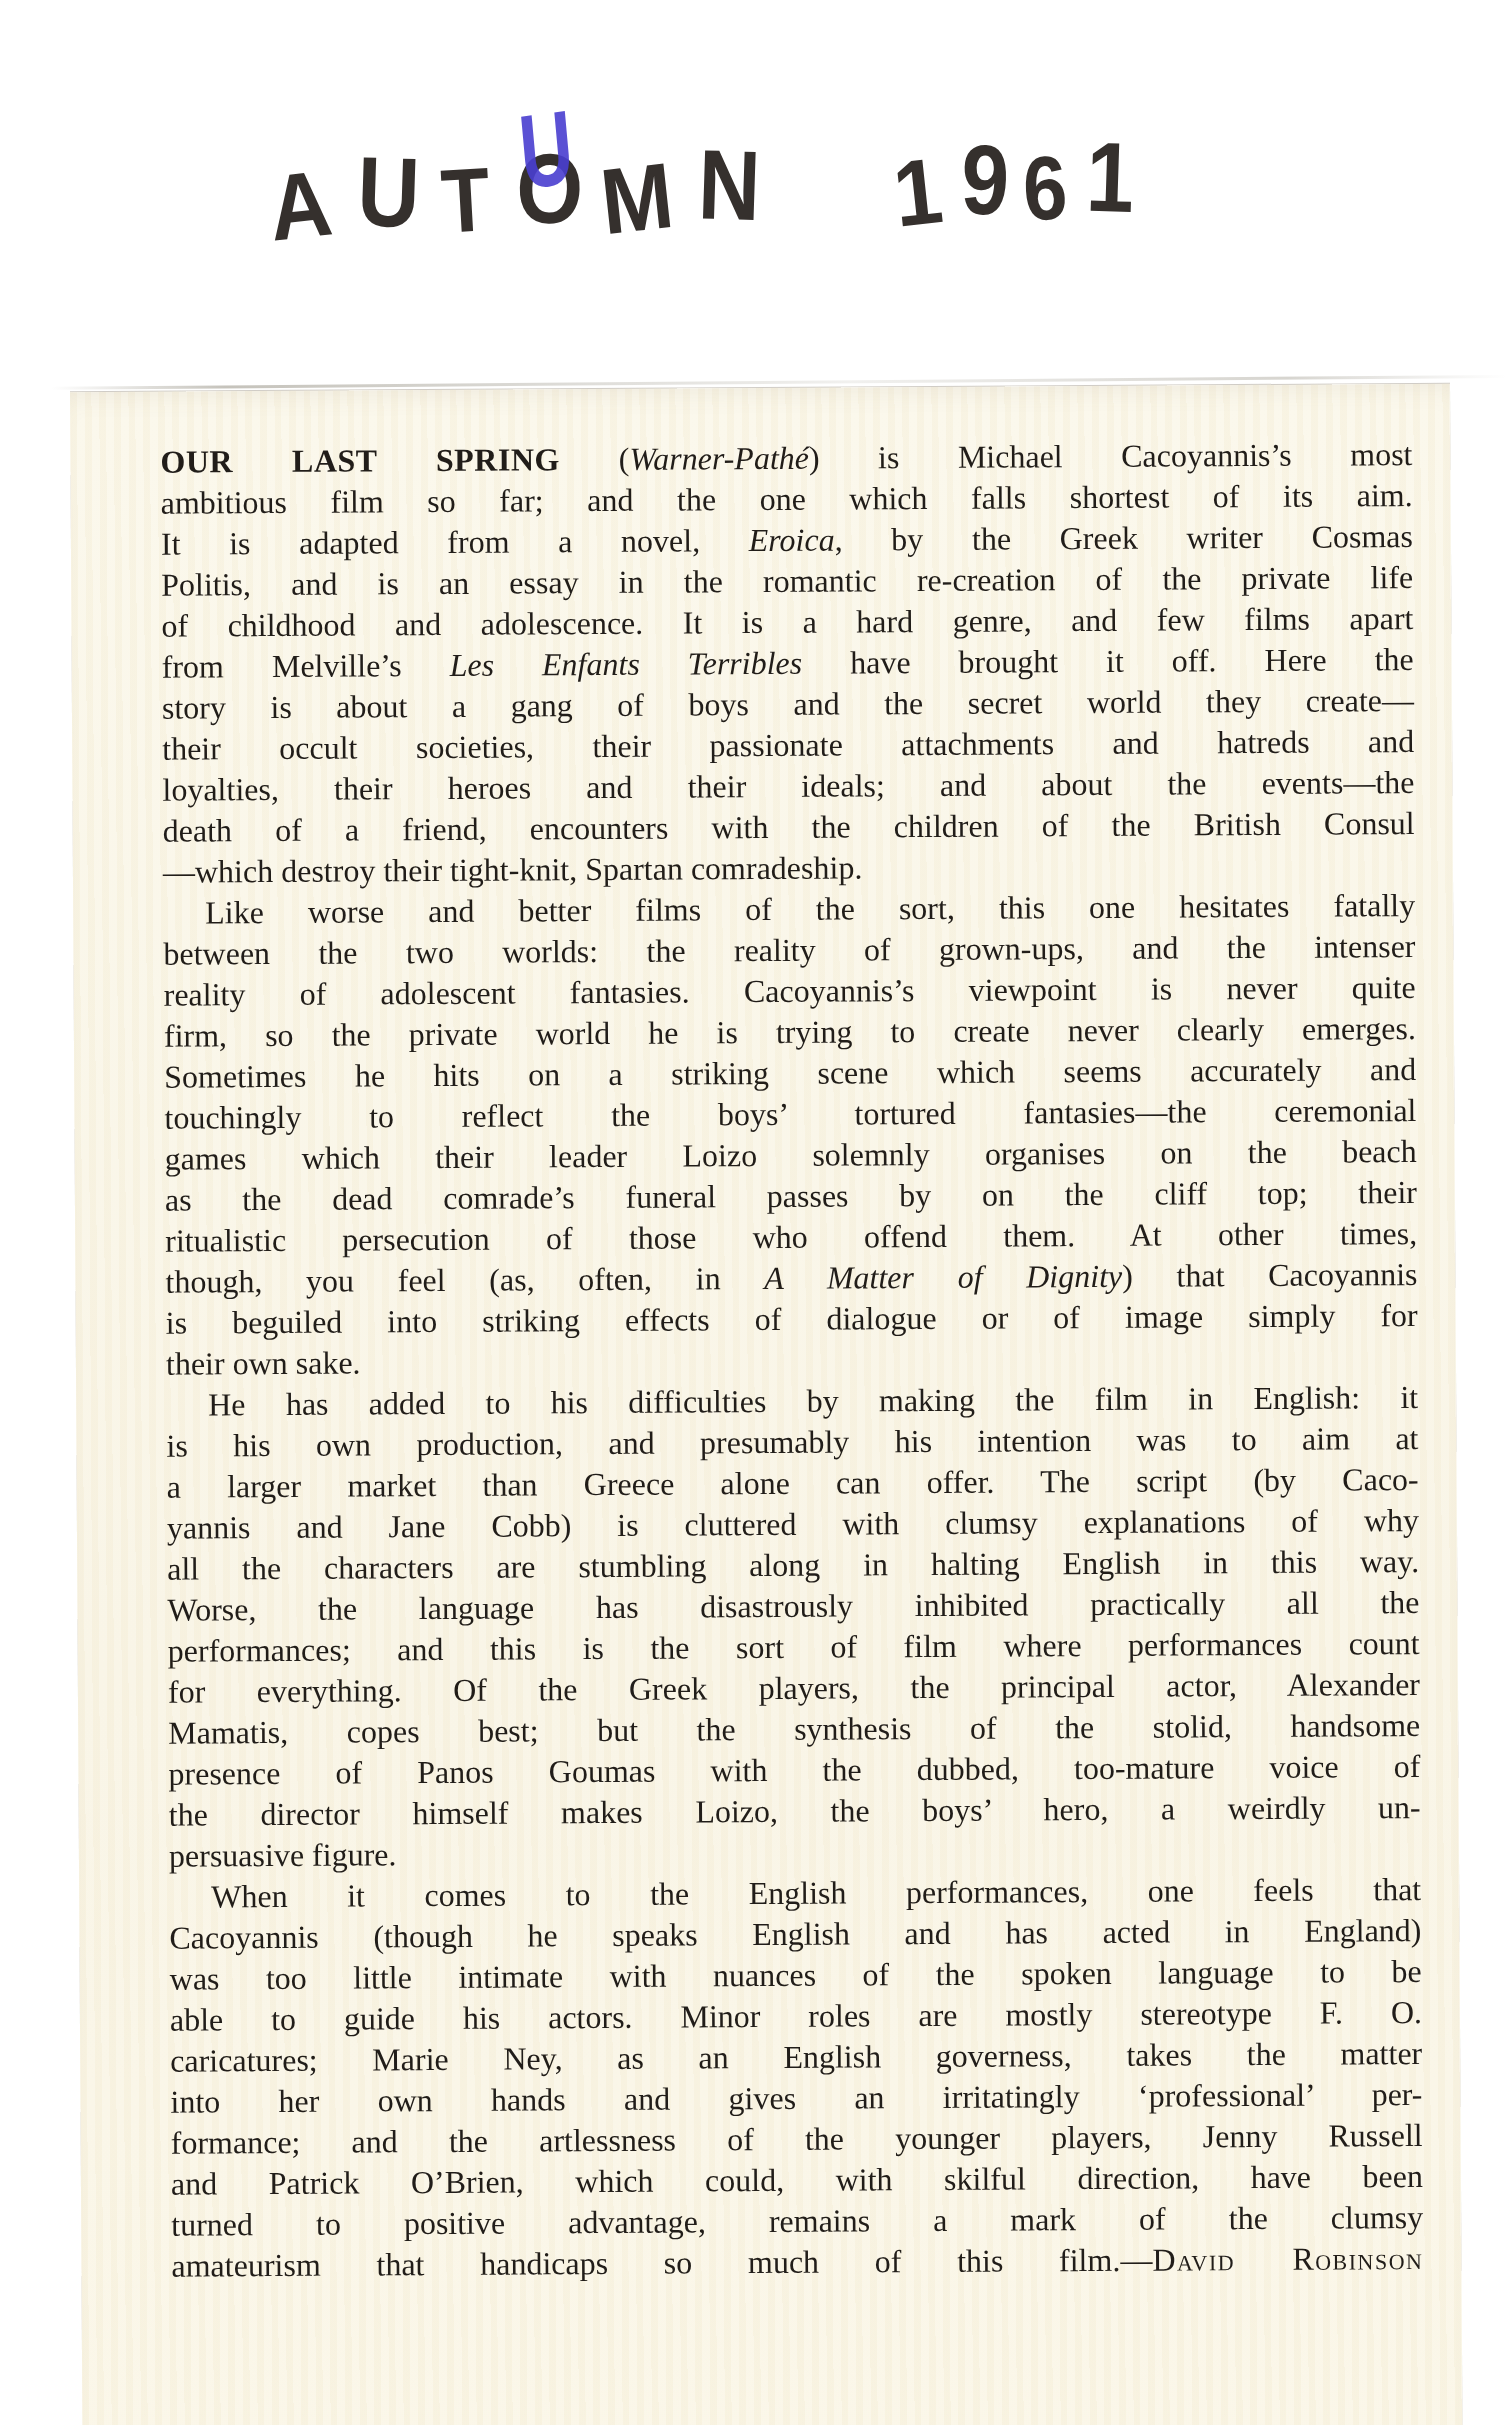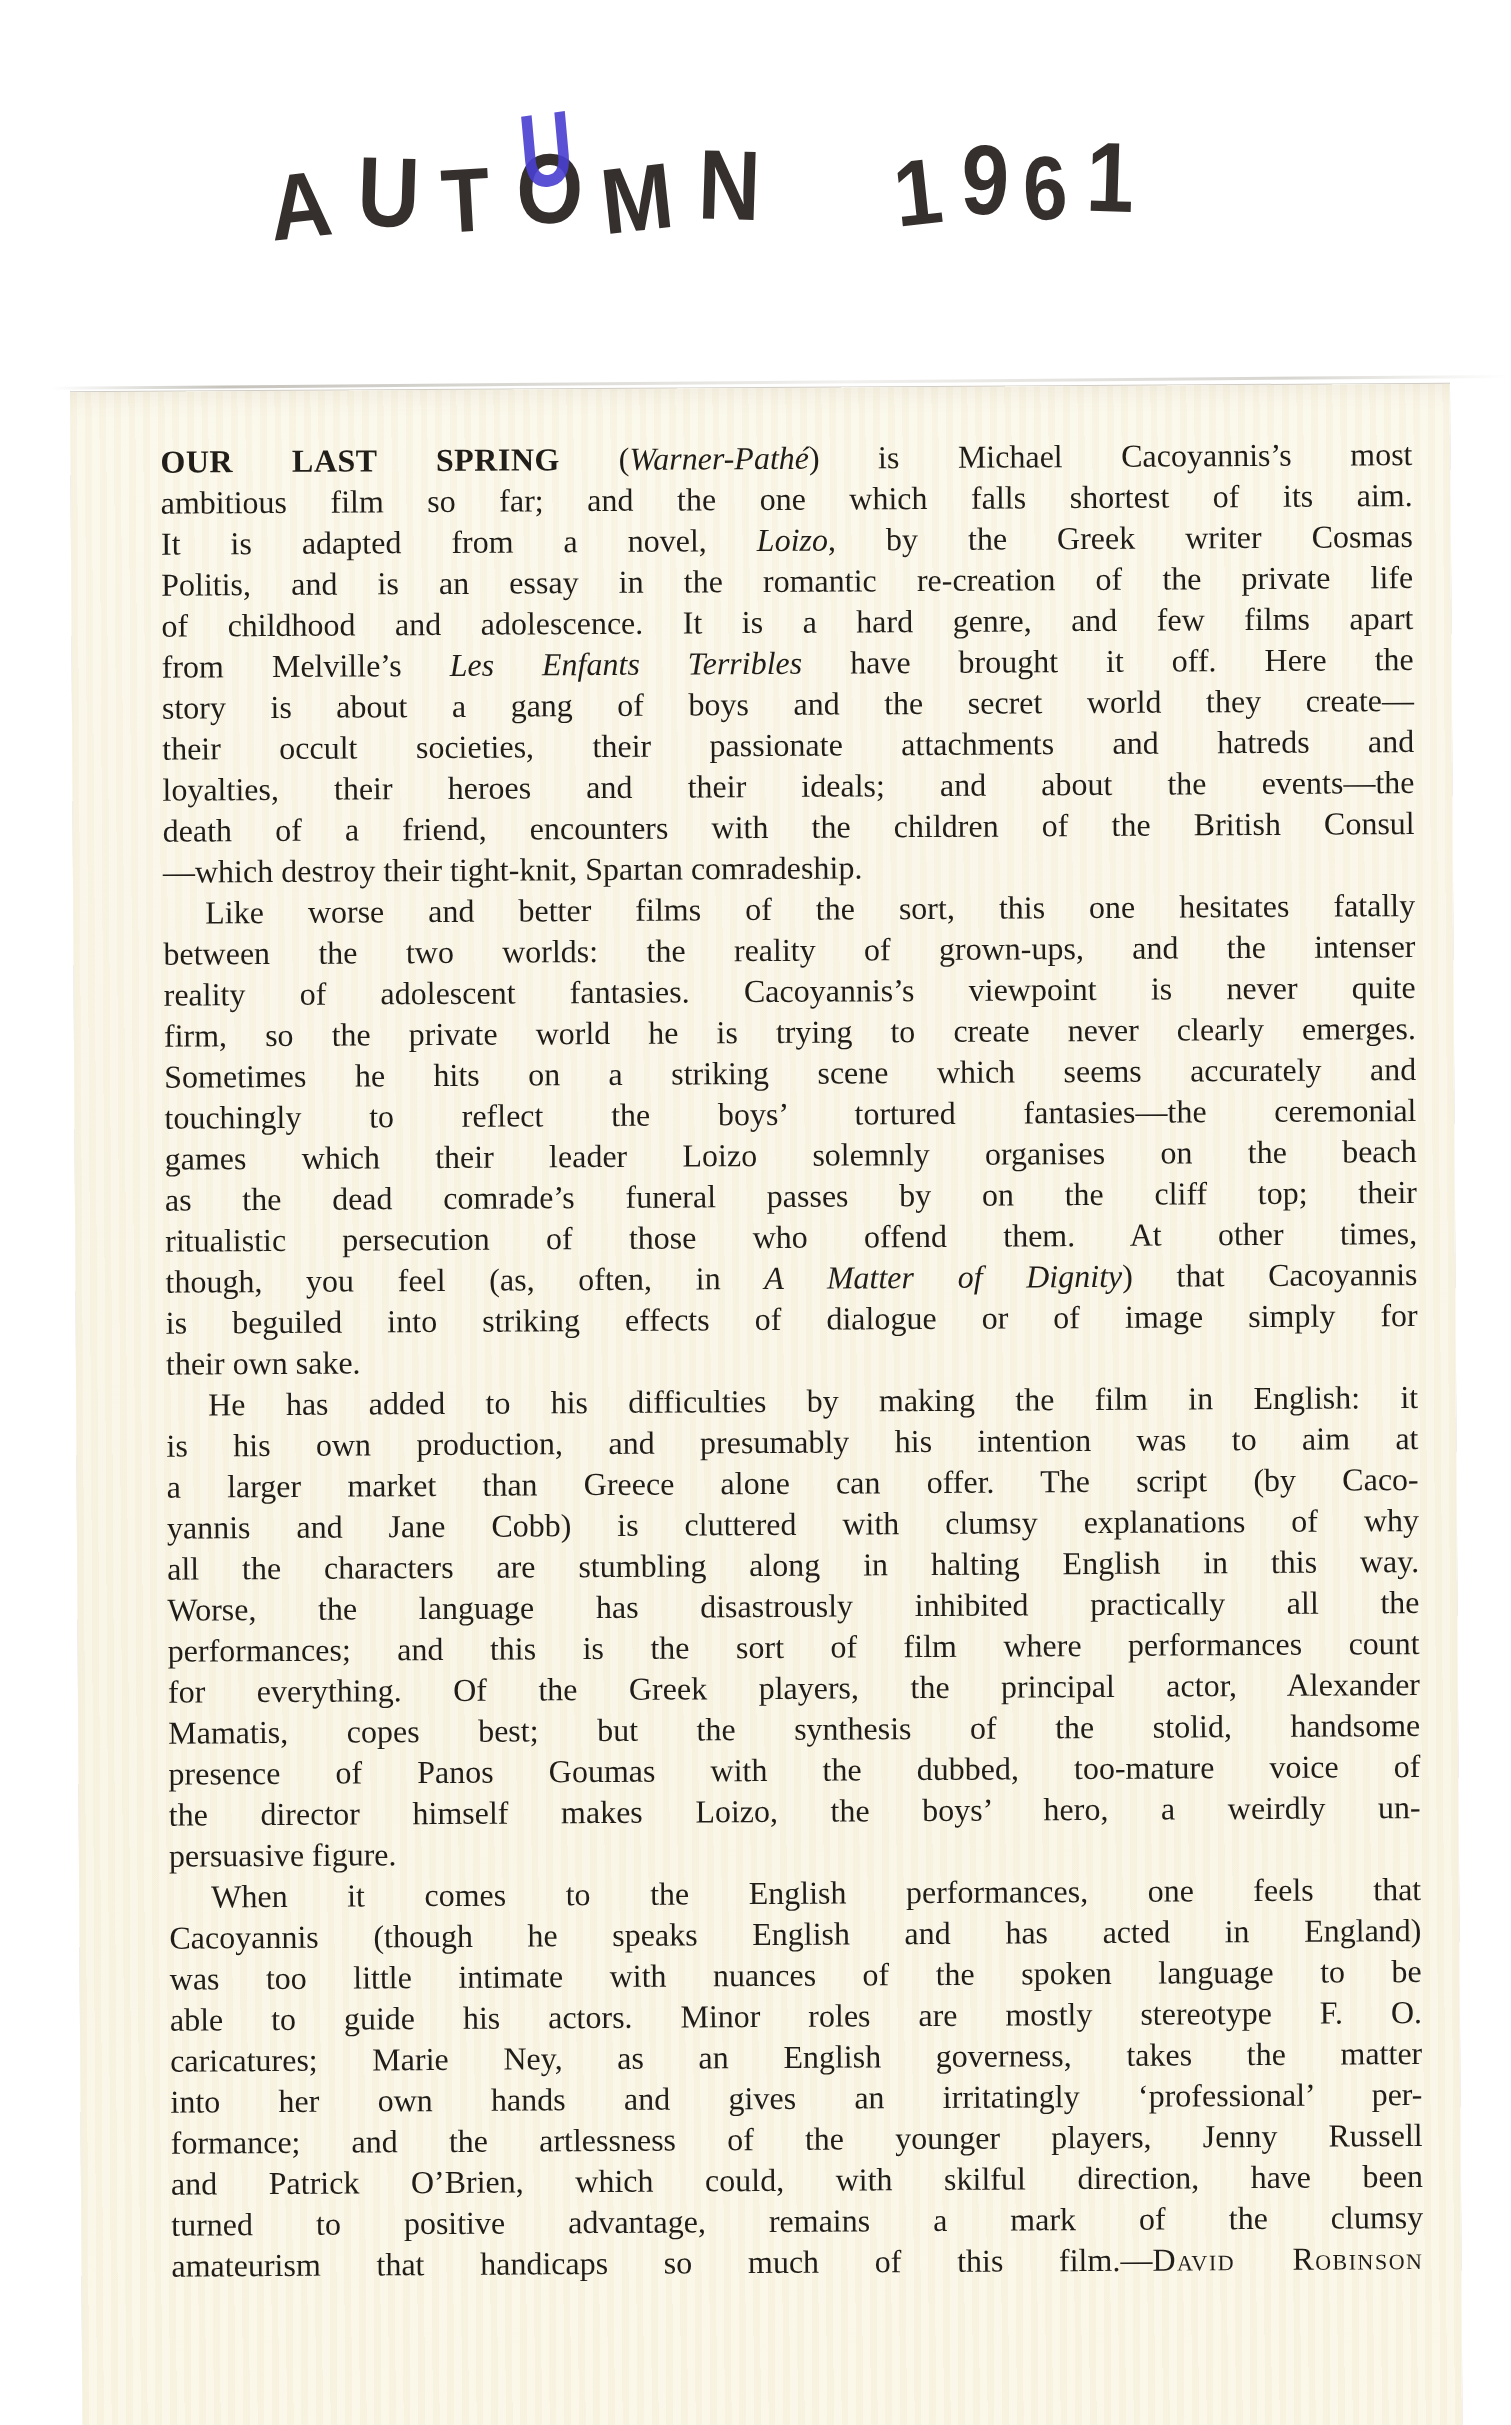--- a/index.html
+++ b/index.html
@@ -76,21 +76,21 @@
 <div class="handwriting">
   <span class="hw-word"><span class="hw-letter">A</span><span class="hw-letter">U</span><span class="hw-letter">T</span><span class="hw-letter">O<span class="hw-correction" style="color: rgb(74, 63, 208);">U</span></span><span class="hw-letter">M</span><span class="hw-letter">N</span></span><span class="hw-gap"></span><span class="hw-word hw-num"><span class="hw-letter">1</span><span class="hw-letter">9</span><span class="hw-letter">6</span><span class="hw-letter">1</span></span>
 </div>
 
 <div class="clipping">
   <div class="clipping-edge"></div>
   <div class="article">
       <div class="para">
         <div class="line j"><span class="s-b">OUR LAST SPRING </span><span>(</span><span class="s-i">Warner-Pathé</span><span>) is Michael Cacoyannis’s most</span></div>
         <div class="line j"><span>ambitious film so far; and the one which falls shortest of its aim.</span></div>
-        <div class="line j"><span>It is adapted from a novel, </span><span class="s-i">Loizo</span><span>, by the Greek writer Cosmas</span></div>
+        <div class="line j"><span>It is adapted from a novel, </span><span class="s-i">Eroica</span><span>, by the Greek writer Cosmas</span></div>
         <div class="line j"><span>Politis, and is an essay in the romantic re-creation of the private life</span></div>
         <div class="line j"><span>of childhood and adolescence. It is a hard genre, and few films apart</span></div>
         <div class="line j"><span>from Melville’s </span><span class="s-i">Les Enfants Terribles</span><span> have brought it off. Here the</span></div>
         <div class="line j"><span>story is about a gang of boys and the secret world they create—</span></div>
         <div class="line j"><span>their occult societies, their passionate attachments and hatreds and</span></div>
         <div class="line j"><span>loyalties, their heroes and their ideals; and about the events—the</span></div>
         <div class="line j"><span>death of a friend, encounters with the children of the British Consul</span></div>
         <div class="line"><span>—which destroy their tight-knit, Spartan comradeship.</span></div>
       </div>
       <div class="para">

